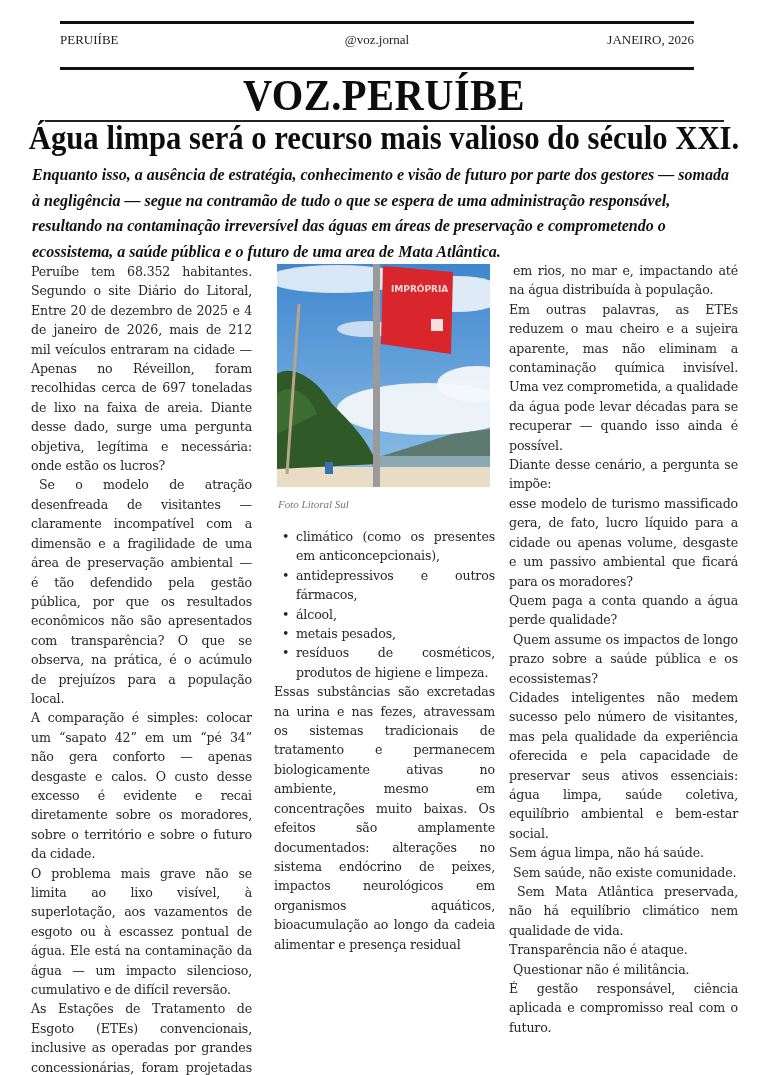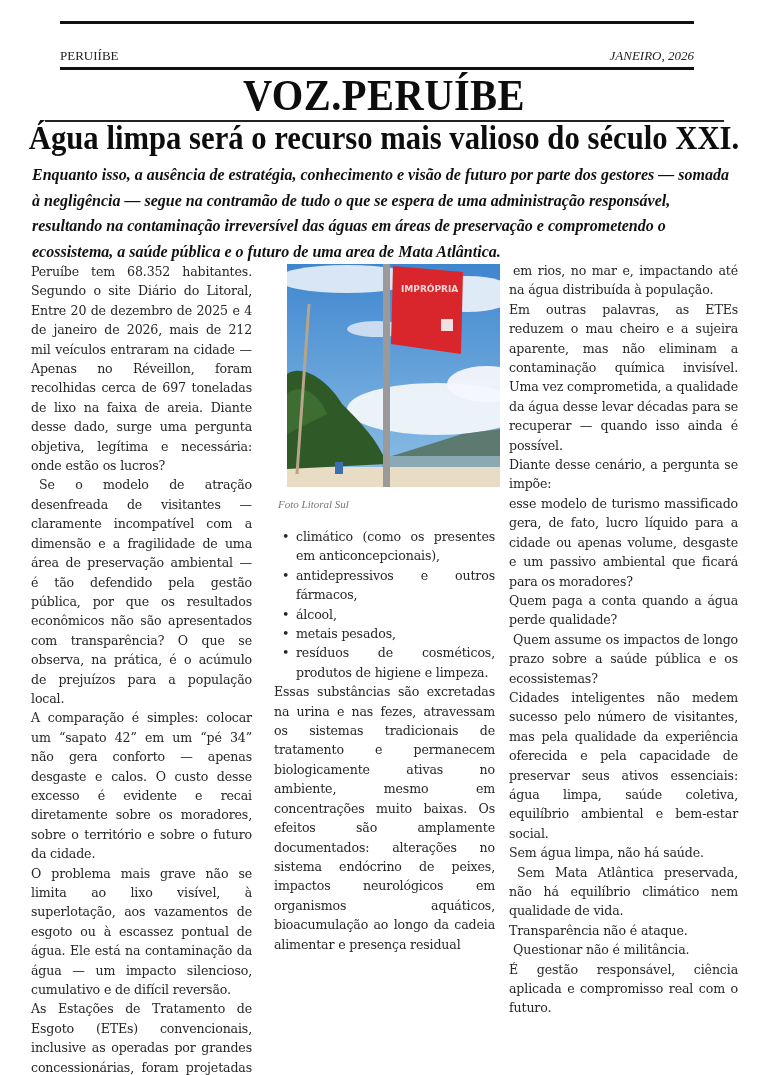--- a/index.html
+++ b/index.html
@@ -1,54 +1,55 @@
 <!DOCTYPE html>
 <html><head>
 <meta charset="utf-8">
 <style>
   html, body { margin:0; padding:0; background:#ffffff; }
   body { width:768px; height:1075px; position:relative; overflow:hidden; color:#1a1a1a; }
   .rule { position:absolute; left:60px; width:634px; height:3px; background:#111; }
-  .masthead-row { position:absolute; left:60px; width:634px; top:48px; height:18px;
+  .masthead-row { position:absolute; left:60px; width:634px; top:32px; height:18px;
     font-family:"Liberation Serif", serif; font-size:13px; color:#222; }
   .masthead-row span { position:absolute; top:0; }
   .mr-left { left:0; }
   .mr-center { left:0; right:0; text-align:center; }
-  .mr-right { right:0;font-style:italic; }
+  .mr-right { right:0; }
   .brand { position:absolute; left:0; right:0; top:72px; text-align:center;
     font-family:"Liberation Serif", serif; font-weight:bold; font-size:44px; line-height:48px;
     letter-spacing:0.5px; color:#0d0d0d; transform:scaleX(0.92); }
   .thin-rule { position:absolute; left:45px; width:679px; top:120px; height:1.5px; background:#222; }
   .headline { position:absolute; left:0; right:0; top:118px; text-align:center;
     font-family:"Liberation Serif", serif; font-weight:bold; font-size:33px; line-height:40px; color:#0d0d0d;
     transform:scaleX(0.93); }
   .lede { position:absolute; left:32px; width:700px; top:162px;
     font-family:Liberation Serif, serif; font-style:italic; font-weight:bold; font-size:16px; line-height:25.5px; color:#111; }
   .col { position:absolute; font-family:"DejaVu Serif", serif; font-size:12.6px; line-height:19.4px; color:#262626;
     text-align:justify; letter-spacing:-0.15px; }
   .col p { margin:0; }
   .col1 { left:31px; width:221px; top:262px; }
   .col2 { left:274px; width:221px; top:527px; }
   .col3 { left:509px; width:229px; top:261px; }
   .ind { text-indent:8px; }
   .ind2 { text-indent:4px; }
   .col ul { margin:0; padding-left:22px; list-style:none; }
   .col ul li { position:relative; }
   .col ul li::before { content:"•"; position:absolute; left:-14px; }
-  .photo { position:absolute; left:287px; top:264px; width:226px; height:223px; overflow:hidden; }
+  .photo { position:absolute; left:277px; top:264px; width:226px; height:223px; overflow:hidden; }
   .photo svg { display:block; }
   .caption { position:absolute; left:278px; top:498px; font-family:Liberation Serif, serif; font-style:italic;
     font-size:11px; color:#777; }
 </style>
 </head>
 <body>
 
 <div class="rule" style="top:21px;"></div>
 <div class="masthead-row">
   <span class="mr-left">PERUIÍBE</span>
+  <span class="mr-center">@voz.jornal</span>
   <span class="mr-right">JANEIRO, 2026</span>
 </div>
 <div class="rule" style="top:67px;"></div>
 
 <div class="brand">VOZ.PERUÍBE</div>
 <div class="thin-rule"></div>
 <h1 class="headline" style="margin:0;">Água limpa será o recurso mais valioso do século XXI.</h1>
 <div class="lede">Enquanto isso, a ausência de estratégia, conhecimento e visão de futuro por parte dos gestores — somada à negligência — segue na contramão de tudo o que se espera de uma administração responsável, resultando na contaminação irreversível das águas em áreas de preservação e comprometendo o ecossistema, a saúde pública e o futuro de uma area de Mata Atlântica.</div>
 
 <div class="col col1">
@@ -94,24 +95,25 @@
     <li>antidepressivos e outros fármacos,</li>
     <li>álcool,</li>
     <li>metais pesados,</li>
     <li>resíduos de cosméticos, produtos de higiene e limpeza.</li>
   </ul>
   <p>Essas substâncias são excretadas na urina e nas fezes, atravessam os sistemas tradicionais de tratamento e permanecem biologicamente ativas no ambiente, mesmo em concentrações muito baixas. Os efeitos são amplamente documentados: alterações no sistema endócrino de peixes, impactos neurológicos em organismos aquáticos, bioacumulação ao longo da cadeia alimentar e presença residual</p>
 </div>
 
 <div class="col col3">
   <p class="ind2">em rios, no mar e, impactando até na água distribuída à população.</p>
-  <p>Em outras palavras, as ETEs reduzem o mau cheiro e a sujeira aparente, mas não eliminam a contaminação química invisível. Uma vez comprometida, a qualidade da água desse levar décadas para se recuperar — quando isso ainda é possível.</p>
+  <p>Em outras palavras, as ETEs reduzem o mau cheiro e a sujeira aparente, mas não eliminam a contaminação química invisível. Uma vez comprometida, a qualidade da água pode levar décadas para se recuperar — quando isso ainda é possível.</p>
   <p>Diante desse cenário, a pergunta se impõe:</p>
   <p>esse modelo de turismo massificado gera, de fato, lucro líquido para a cidade ou apenas volume, desgaste e um passivo ambiental que ficará para os moradores?</p>
   <p>Quem paga a conta quando a água perde qualidade?</p>
   <p class="ind2">Quem assume os impactos de longo prazo sobre a saúde pública e os ecossistemas?</p>
   <p>Cidades inteligentes não medem sucesso pelo número de visitantes, mas pela qualidade da experiência oferecida e pela capacidade de preservar seus ativos essenciais: água limpa, saúde coletiva, equilíbrio ambiental e bem-estar social.</p>
   <p>Sem água limpa, não há saúde.</p>
+  <p class="ind2">Sem saúde, não existe comunidade.</p>
   <p class="ind">Sem Mata Atlântica preservada, não há equilíbrio climático nem qualidade de vida.</p>
   <p>Transparência não é ataque.</p>
   <p class="ind2">Questionar não é militância.</p>
   <p>É gestão responsável, ciência aplicada e compromisso real com o futuro.</p>
 </div>
 
 </body></html>

